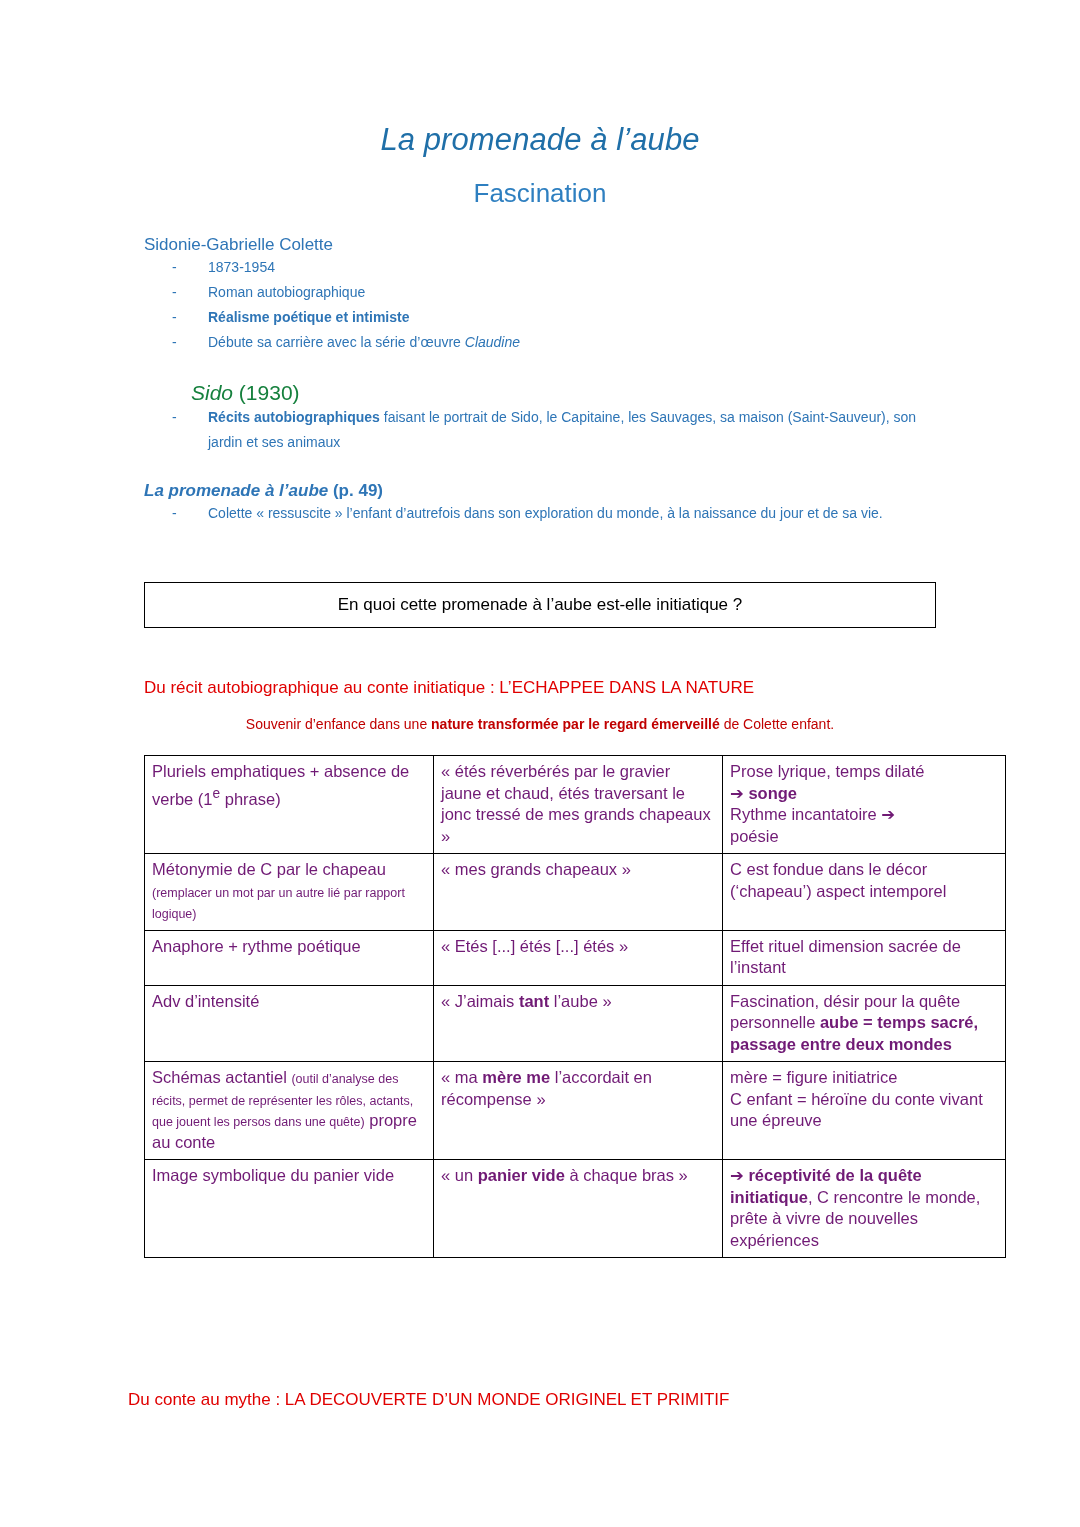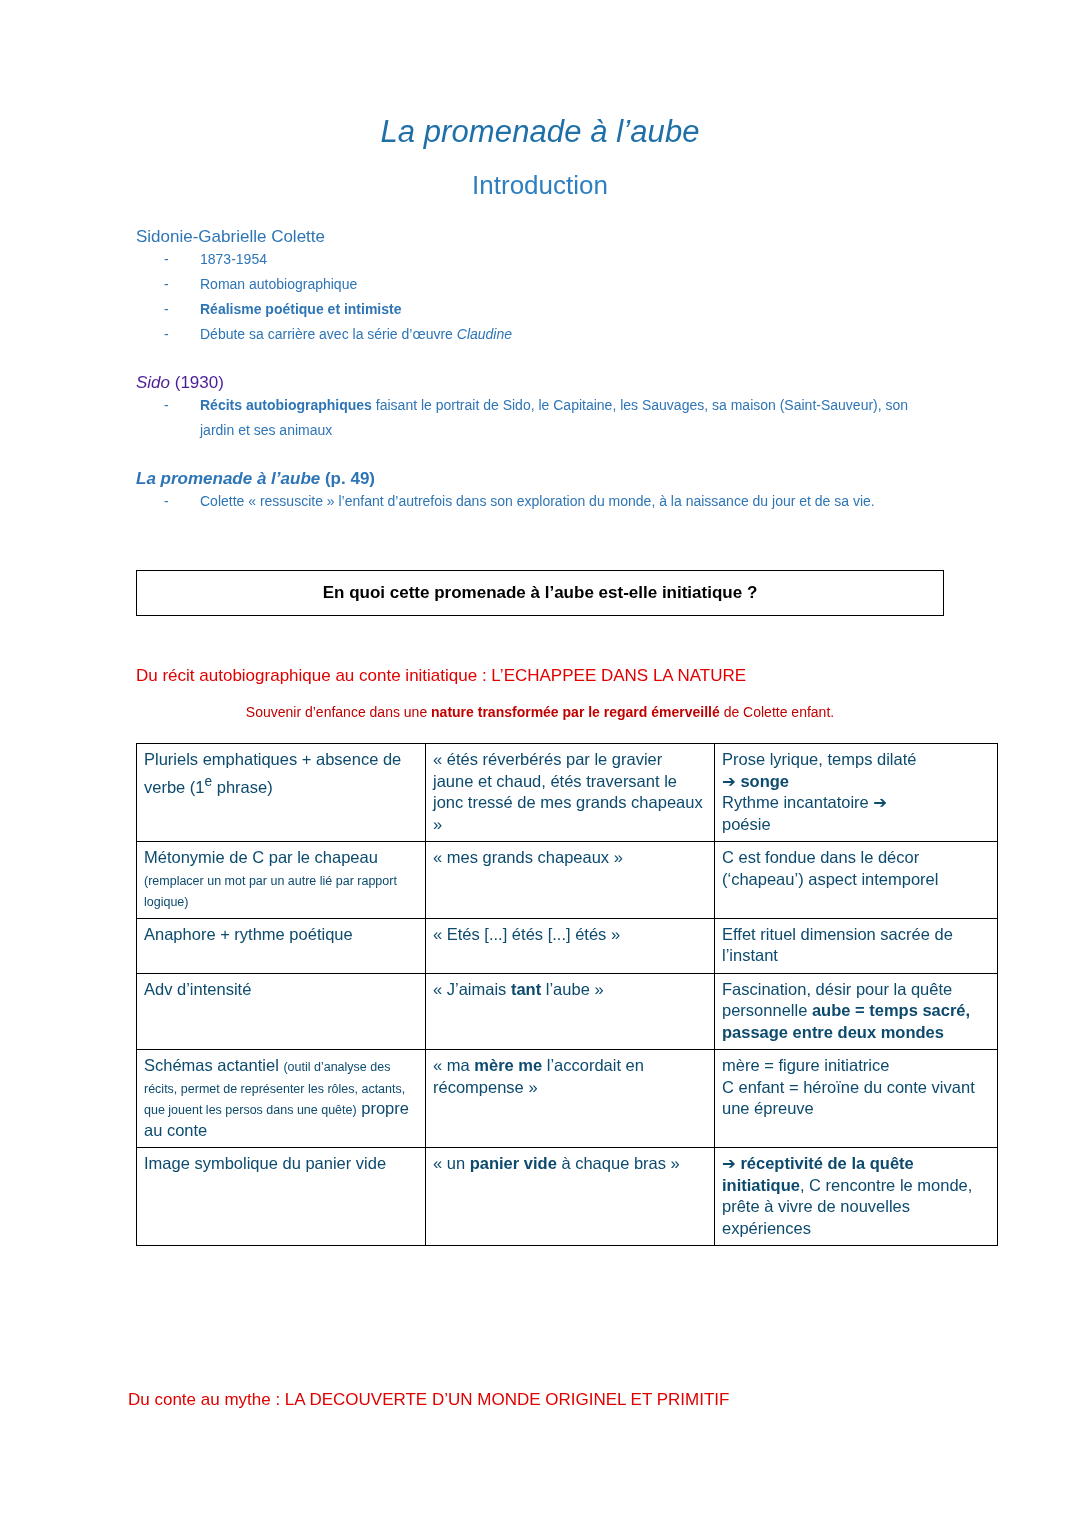--- a/index.html
+++ b/index.html
@@ -12,21 +12,21 @@
     height: 1527px;
     font-family: "Liberation Sans", sans-serif;
     color: #000000;
     position: relative;
     overflow: hidden;
   }
   .page {
     position: relative;
     width: 1080px;
     height: 1527px;
-    padding: 8px;
+    padding: 16px;
     box-sizing: border-box;
   }
   .title {
     text-align: center;
     font-size: 31px;
     font-style: italic;
     color: #1f6fa8;
     margin: 0;
     padding-top: 106px;
     font-weight: normal;
@@ -66,23 +66,24 @@
   }
   ul.dash > li::before {
     content: "-";
     position: absolute;
     left: 28px;
     top: 0;
   }
   .list1 { margin-top: 13px; }
   .list1 > li { line-height: 25.5px; }
   .sido {
-    font-size: 17px;
-    color: #4c1d95;
+    font-size: 21px;
+    color: #15803d;
     margin-top: 26px;
+    margin-left: 47px;
   }
   .sido i { font-style: italic; }
   .list2 { margin-top: 12px; }
   .list2 > li { line-height: 26px; }
   .promenade {
     font-size: 17px;
     color: #2e75b6;
     margin-top: 26px;
     font-style: italic;
     font-weight: bold;
@@ -94,21 +95,21 @@
     margin: 0 128px;
     border: 1px solid #000;
     height: 44px;
     margin-top: 56px;
     display: flex;
     align-items: center;
     justify-content: center;
   }
   .qbox span {
     font-size: 17px;
-    font-weight: bold;
+    font-weight: normal;
     color: #000;
   }
   .redhead {
     color: #e00000;
     font-size: 17px;
     margin-top: 50px;
     padding: 0 128px;
   }
   .redsub {
     color: #c00000;
@@ -124,21 +125,21 @@
     border-collapse: collapse;
     width: 818px;
     table-layout: fixed;
   }
   table.grid td {
     border: 1px solid #000;
     vertical-align: top;
     padding: 5px 7px 6px 7px;
     font-size: 16.5px;
     line-height: 21.5px;
-    color: #0c4a6e;
+    color: #701a75;
     margin-top: 45px;
   }
   table.grid td.c1 { width: 274px; }
   table.grid td.c2 { width: 274px; }
   table.grid td.c3 { width: 268px; }
   .small {
     font-size: 12.5px;
     line-height: 15.5px;
   }
   .footred {
@@ -151,21 +152,21 @@
   }
   .arrow { font-family: "DejaVu Sans", sans-serif; }
   b { font-weight: bold; }
 </style>
 </head>
 <body>
 
 <div class="page">
 
   <h1 class="title">La promenade à l’aube</h1>
-  <h2 class="subtitle">Introduction</h2>
+  <h2 class="subtitle">Fascination</h2>
 
   <div class="content">
 
     <div class="author"><span>Sidonie-Gabrielle </span><b>Colette</b></div>
 
     <ul class="dash list1">
       <li><span>1873-1954</span></li>
       <li><span>Roman autobiographique</span></li>
       <li><b>Réalisme  poétique et intimiste</b></li>
       <li><span>Débute sa carrière avec la série d’œuvre </span><i>Claudine</i></li>

